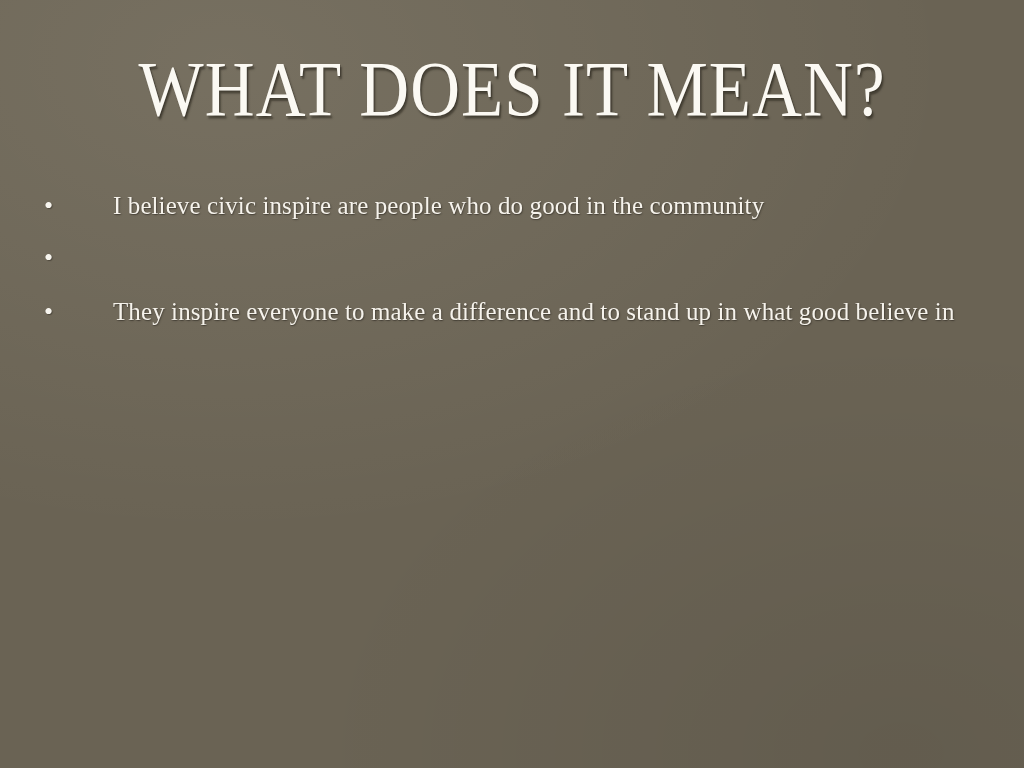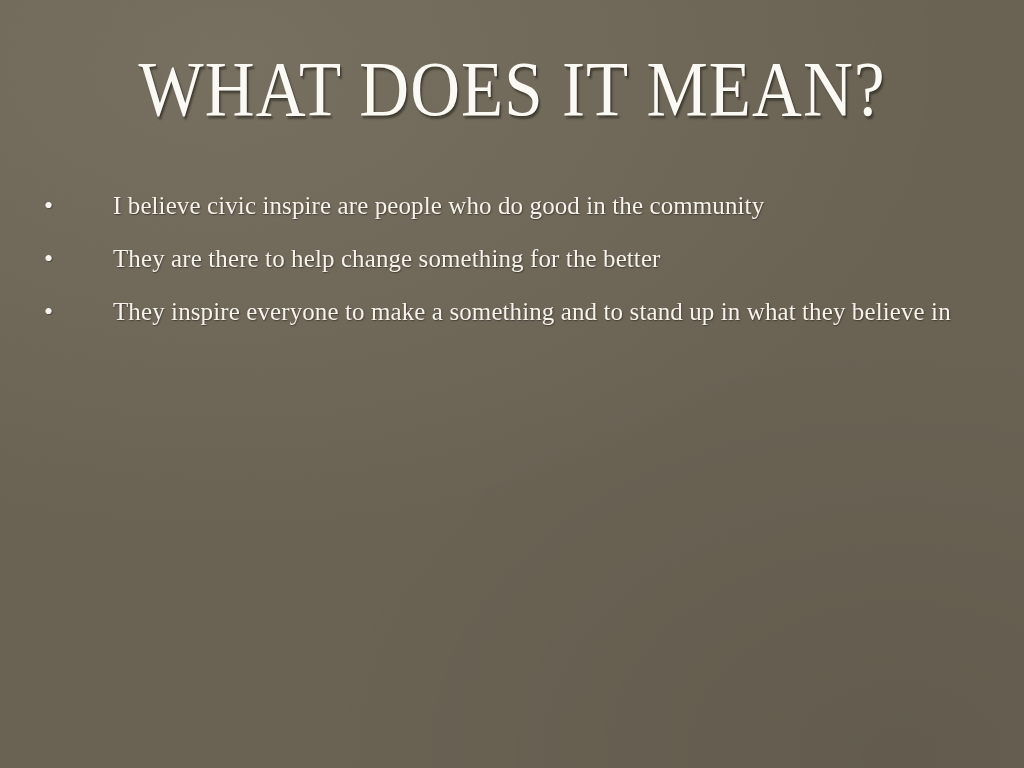--- a/index.html
+++ b/index.html
@@ -115,23 +115,22 @@
 
   <div class="body-block">
 
     <div class="bullet-row">
       <span class="bullet-marker">•</span>
       <span class="bullet-text">I believe civic inspire are people who do good in the community</span>
     </div>
 
     <div class="bullet-row">
       <span class="bullet-marker">•</span>
-      <span class="bullet-text">They are there to help change something for the better</span>
     </div>
 
     <div class="bullet-row">
       <span class="bullet-marker">•</span>
-      <span class="bullet-text">They inspire everyone to make a something and to stand up in what they believe in</span>
+      <span class="bullet-text">They inspire everyone to make a difference and to stand up in what good believe in</span>
     </div>
 
   </div>
 
 </div>
 
 </body></html>

